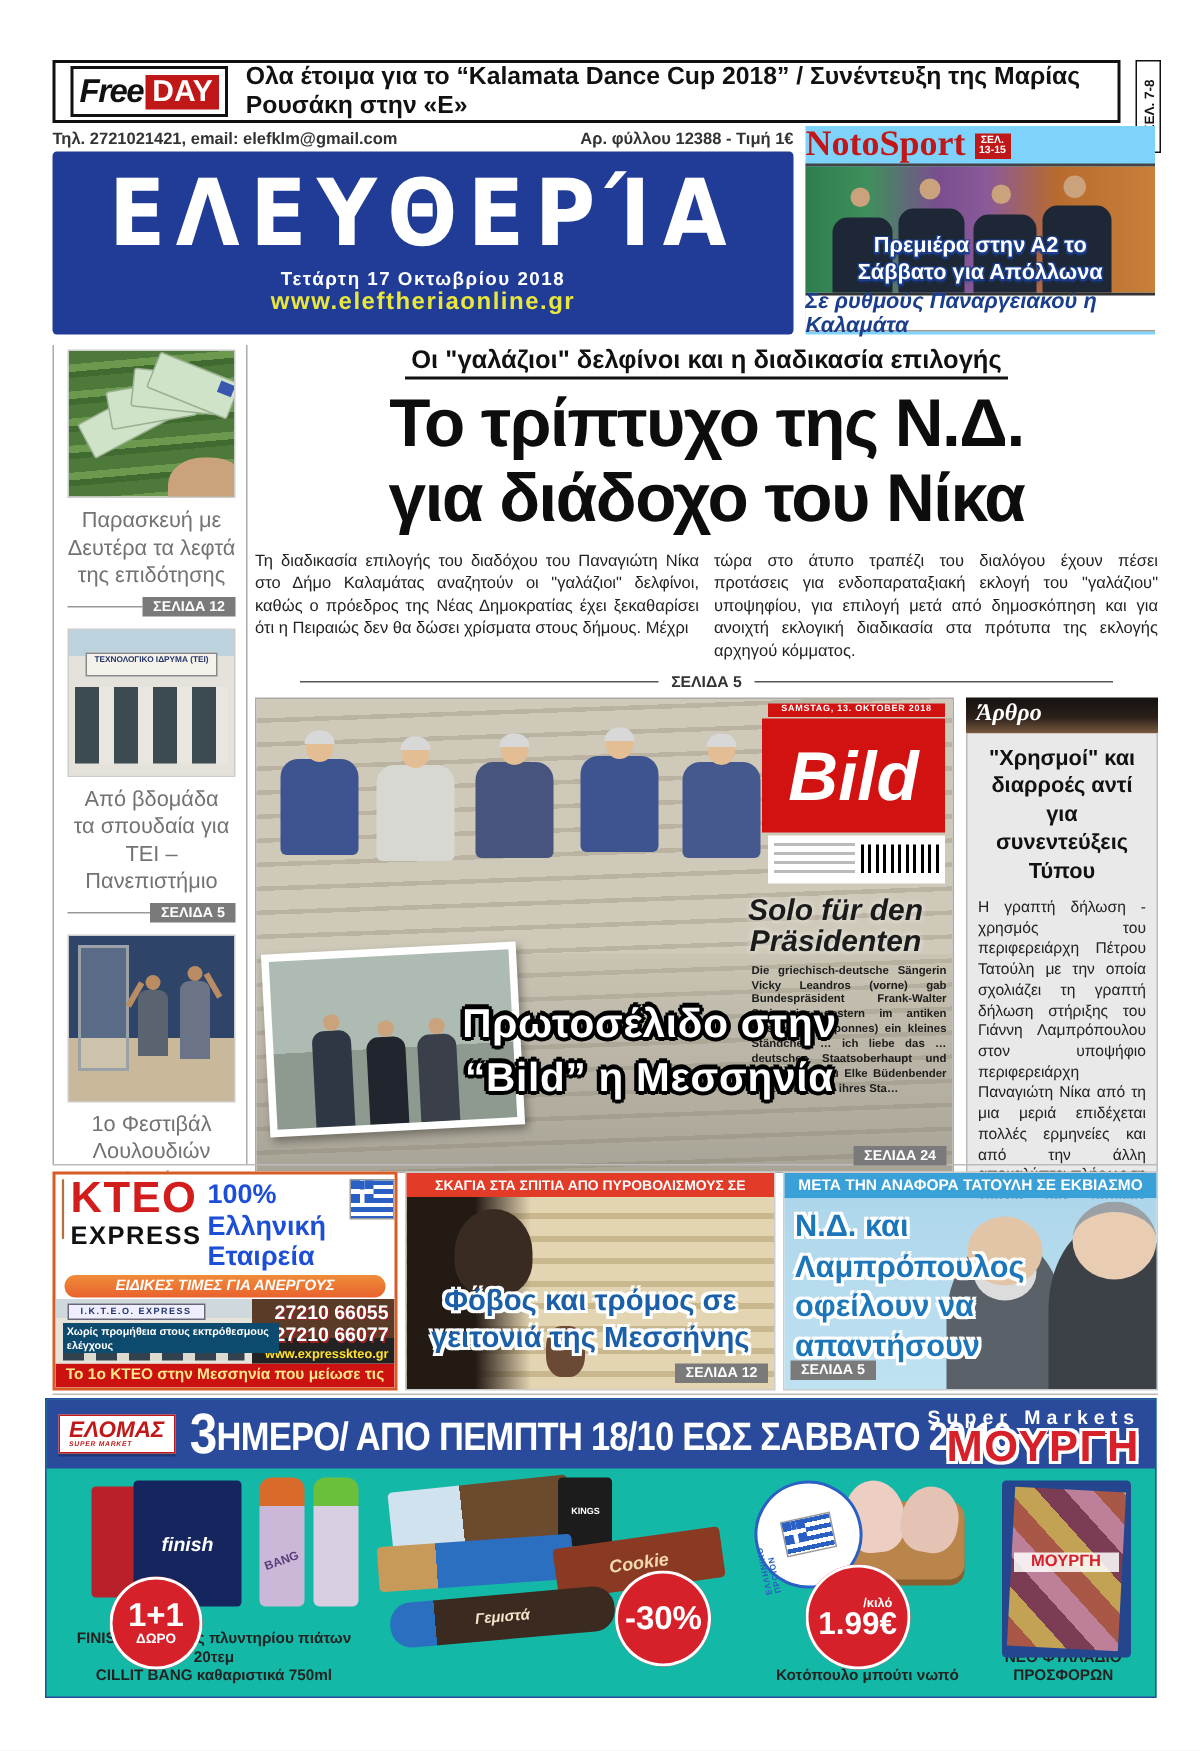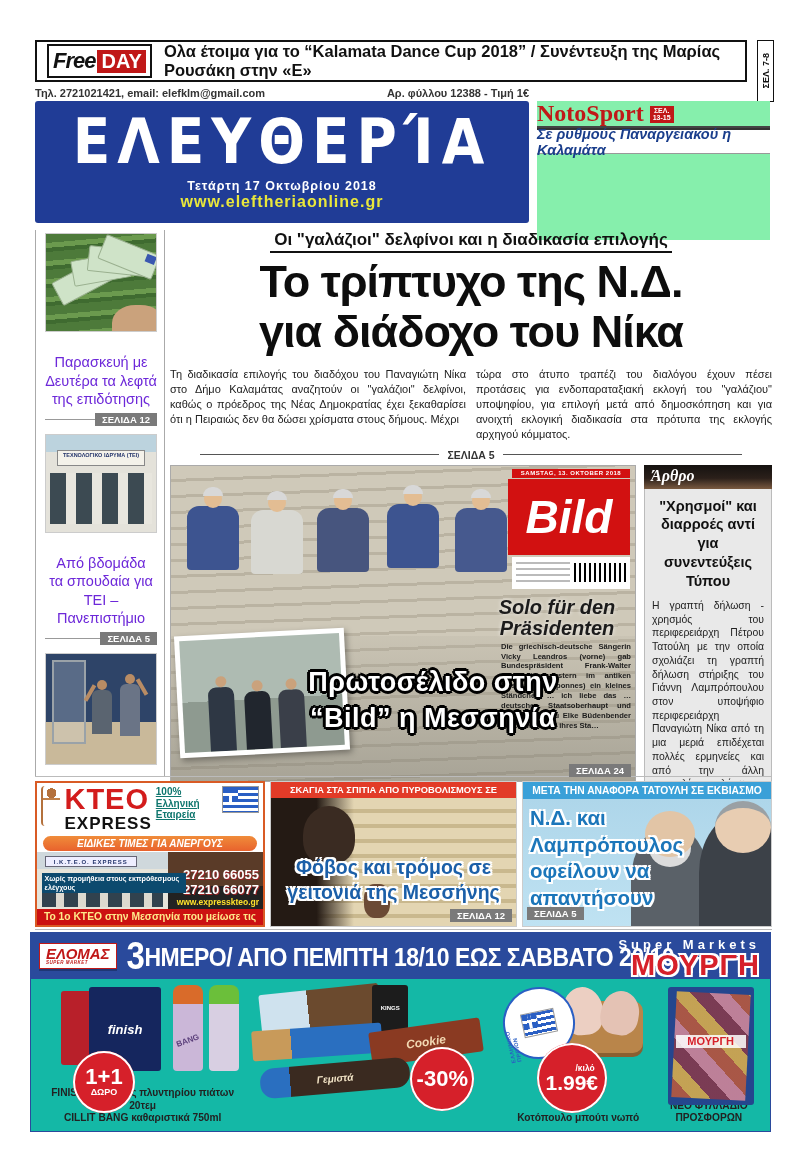--- a/index.html
+++ b/index.html
@@ -23,40 +23,40 @@
   #info-line { position:absolute; left:35px; top:87px; width:494px; display:flex; justify-content:space-between;
     font-size:11px; font-weight:bold; color:#333; }
   #masthead-blue { position:absolute; left:35px; top:101px; width:494px; height:122px; background:#203c96;
     border-radius:3px; display:flex; flex-direction:column; align-items:center; justify-content:center; }
   #masthead-title { font-family:"DejaVu Sans", sans-serif; font-weight:900; font-size:55px; color:#fff;
     text-transform:uppercase; letter-spacing:7px; transform:scaleY(1.12); line-height:1; margin-top:2px; }
   #masthead-date { font-size:12.5px; font-weight:bold; color:#fff; margin-top:9px; letter-spacing:1px; }
   #masthead-site { font-size:16px; font-weight:bold; color:#e9e73b; letter-spacing:1px; }
 
   
-  #notosport { position:absolute; left:537px; top:84px; width:233px; height:139px; background:#86efac;margin-top:17px; }
+  #notosport { position:absolute; left:537px; top:84px; width:233px; height:139px; background:#7dd3fc; }
   .ns-head { display:flex; align-items:flex-end; gap:6px; border-bottom:2px solid #444; padding-bottom:1px; }
   .ns-title { font-family:"Liberation Serif", serif; font-weight:bold; font-size:24px; color:#c01818; line-height:1; }
   .ns-badge { background:#c01818; color:#fff; font-size:7px; font-weight:bold; line-height:1.1; padding:1px 3px;
     text-align:center; margin-bottom:2px; }
   .ns-photo { position:relative; height:84px; overflow:hidden;
     background:linear-gradient(90deg,#2e7d4f 0%,#3f8f5c 18%,#7a4e8e 38%,#8a5a9a 52%,#b86b2e 72%,#c8803a 100%); }
   .ns-fig { position:absolute; bottom:-6px; border-radius:10px 10px 0 0; background:#1d2735; }
   .ns-head-dot { position:absolute; border-radius:50%; background:#caa27c; }
   .ns-overlay { position:absolute; left:0; right:0; bottom:4px; text-align:center; color:#fff; font-weight:bold;
     font-size:14.5px; line-height:1.25;
     text-shadow:-1px -1px 0 #1a3e8c,1px -1px 0 #1a3e8c,-1px 1px 0 #1a3e8c,1px 1px 0 #1a3e8c,0 2px 2px #1a3e8c; }
   .ns-sub { border-top:2px solid #333; border-bottom:1px solid #999; height:26px; display:flex; align-items:center;
     justify-content:center; font-style:italic; font-weight:bold; font-size:14.5px; color:#1a3e8c; background:#fff; }
 
   
   #sidebar { position:absolute; left:35px; top:230px; width:130px; height:546px;
     border-left:1px solid #aaa; border-right:1px solid #aaa; padding:3px 7px 0 9px; }
   .sb-photo { width:100%; position:relative; overflow:hidden; border:1px solid #ccc; }
-  .sb-caption { text-align:center; font-size:14.5px; line-height:1.28; color:#6d28d9; margin:21px 0 4px; }
+  .sb-caption { text-align:center; font-size:14.5px; line-height:1.28; color:#737373; margin:6px 0 4px; }
   .badge-row { display:flex; align-items:center; margin-bottom:8px; }
   .badge-line { flex:1; border-top:1px solid #999; }
   .pbadge { background:#7a7a7a; color:#fff; font-size:9.5px; font-weight:bold; padding:1px 7px; white-space:nowrap; }
   
   .ph-money { height:99px; background:repeating-linear-gradient(175deg,#4d7a3a 0 9px,#6b9a4e 9px 14px,#3f6b30 14px 18px); }
   .note { position:absolute; width:58px; height:26px; background:#cfe3c8; border:1px solid #9ab08f; border-radius:2px; }
   .note::after { content:""; position:absolute; right:2px; top:2px; width:10px; height:8px; background:#3a57b0; }
   .hand { position:absolute; right:-8px; bottom:-14px; width:52px; height:40px; background:#caa27c; border-radius:45% 45% 0 0; }
   
   .ph-tei { height:99px; background:linear-gradient(180deg,#bcd3de 0 18%,#e4e2da 18% 100%); }
@@ -135,21 +135,21 @@
   
   #kteo { width:230px; border:2px solid #d95b25; background:#fff; display:flex; flex-direction:column; overflow:hidden; }
   .kteo-top { display:flex; padding:3px 4px 1px; gap:4px; }
   .kteo-man { width:22px; height:40px; background:
       radial-gradient(circle at 50% 18%, #b4713c 0 5px, transparent 5px),
       linear-gradient(180deg, transparent 0 12px, #c08048 12px 14px, transparent 14px);
     border-left:2px solid #b4713c; border-radius:4px; }
   .kteo-brand .k1 { color:#d31c1c; font-weight:900; font-size:29px; line-height:.95; letter-spacing:1px; }
   .kteo-brand .k2 { color:#111; font-weight:900; font-size:17px; letter-spacing:1px; }
   .kteo-right { margin-left:auto; display:flex; gap:4px; align-items:flex-start; }
-  .kteo-tag { color:#0f766e; font-weight:bold; font-size:10px; line-height:1.15; text-align:left;text-decoration:underline; }
+  .kteo-tag { color:#1d4ed8; font-weight:bold; font-size:18px; line-height:1.15; text-align:left; }
   .flag { position:relative; width:42px; height:27px; background:repeating-linear-gradient(180deg,#2a5fc4 0 3px,#fff 3px 6px); border:1px solid #999; }
   .flag::before { content:""; position:absolute; left:0; top:0; width:15px; height:15px; background:
       linear-gradient(#2a5fc4 0 6px, #fff 6px 9px, #2a5fc4 9px 15px); }
   .flag::after { content:""; position:absolute; left:6px; top:0; width:3px; height:15px; background:#fff;
     box-shadow:0 6px 0 #2a5fc4 inset; }
   .kteo-banner { margin:1px 6px; height:15px; border-radius:8px; background:linear-gradient(180deg,#f08c3a,#e8622d);
     color:#fff; font-style:italic; font-weight:bold; font-size:10px; text-align:center; line-height:15px; }
   .kteo-mid { position:relative; flex:1; display:flex; }
   .kteo-bldg { position:relative; width:58%; background:linear-gradient(180deg,#cfd8dc 0 30%,#e6e4da 30% 100%); }
   .kteo-sign { position:absolute; left:6%; top:8%; width:70%; height:11px; background:#eef; border:1px solid #667;
@@ -239,20 +239,32 @@
     <div id="masthead-date">Τετάρτη 17 Οκτωβρίου 2018</div>
     <div id="masthead-site">www.eleftheriaonline.gr</div>
   </div>
 
   <div id="notosport">
     <div class="ns-head">
       <span class="ns-title">NotoSport</span>
       <span class="ns-badge preline">ΣΕΛ.
 13-15</span>
     </div>
+    <div class="ns-photo">
+      <div class="ns-fig" style="left:18px;width:40px;height:56px;"></div>
+      <div class="ns-fig" style="left:62px;width:44px;height:62px;"></div>
+      <div class="ns-fig" style="left:112px;width:42px;height:58px;"></div>
+      <div class="ns-fig" style="left:158px;width:46px;height:64px;"></div>
+      <div class="ns-head-dot" style="left:30px;top:14px;width:13px;height:13px;"></div>
+      <div class="ns-head-dot" style="left:76px;top:8px;width:14px;height:14px;"></div>
+      <div class="ns-head-dot" style="left:124px;top:12px;width:13px;height:13px;"></div>
+      <div class="ns-head-dot" style="left:172px;top:6px;width:15px;height:15px;"></div>
+      <div class="ns-overlay preline">Πρεμιέρα στην Α2 το
+Σάββατο για Απόλλωνα</div>
+    </div>
     <div class="ns-sub">Σε ρυθμούς Παναργειακού η Καλαμάτα</div>
   </div>
 
   <div id="sidebar">
     <div class="sb-item">
       <div class="sb-photo ph-money">
         <div class="note" style="left:8px;top:34px;transform:rotate(-28deg);"></div>
         <div class="note" style="left:26px;top:22px;transform:rotate(-10deg);"></div>
         <div class="note" style="left:42px;top:14px;transform:rotate(6deg);"></div>
         <div class="note" style="left:54px;top:10px;transform:rotate(22deg);"></div>

